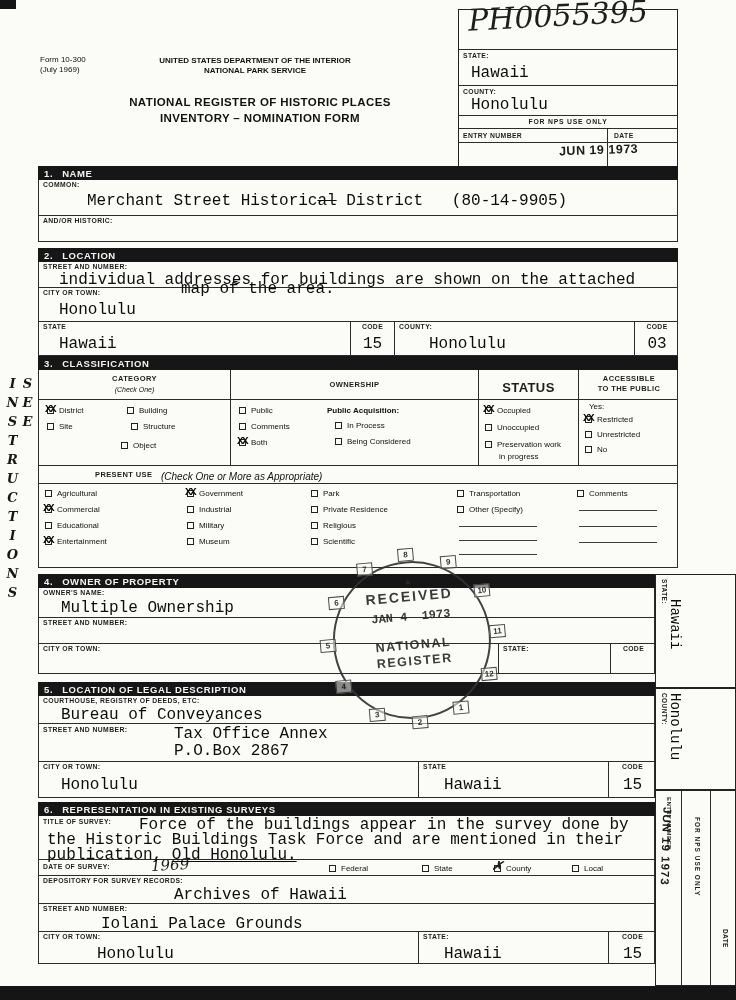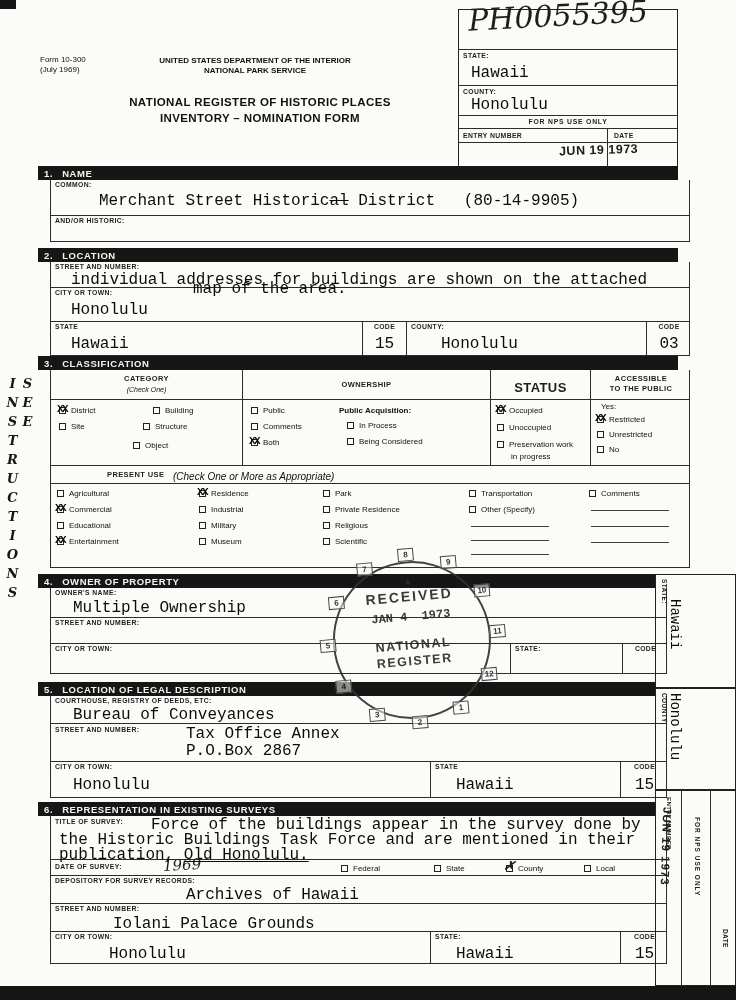--- a/index.html
+++ b/index.html
@@ -10,21 +10,21 @@
   .ctr { text-align:center; }
   .it  { font-style:italic; }
   .b   { font-weight:bold; }
   .s8  { font-size:8px; line-height:1.25; }
   .ttl { font-weight:bold; font-size:11.5px; letter-spacing:.4px; line-height:1.4; }
   .lbl { font-size:6.8px; font-weight:bold; letter-spacing:.4px; color:#1d1d1d; line-height:1; }
   .val { font-family:"Liberation Mono","DejaVu Sans Mono",monospace; font-size:16px;
          line-height:1; color:#0c0c0c; white-space:pre; z-index:3; }
   .bar { background:#161616; color:#f4f4f0; display:flex; gap:9px; align-items:center;
          padding-left:6px; font-size:9.5px; font-weight:bold; letter-spacing:.6px; z-index:2; }
-  .field { border:1px solid #2b2b2b; border-top:none;margin-left:12px; }
+  .field { border:1px solid #2b2b2b; border-top:none; }
   .cell { position:absolute; top:0; height:100%; }
   .c-r  { border-right:1px solid #2b2b2b; }
   .cb { position:absolute; display:flex; align-items:center; height:10px; }
   .bx { width:7px; height:7px; border:1px solid #222; flex:none; }
   .mk { position:absolute; left:-2px; top:-2px; font-family:"Liberation Mono",monospace;
         font-weight:bold; font-size:11px; letter-spacing:-1.5px; color:#0c0c0c; }
   .mk.hand { font-family:"DejaVu Serif",serif; font-style:italic; font-size:13px; top:-5px; left:-2px;
         transform:rotate(8deg); letter-spacing:0; }
   .lb { margin-left:5px; font-size:8px; white-space:nowrap; color:#101010; }
   .ln { position:absolute; height:1px; background:#3d3d3d; }
@@ -174,21 +174,21 @@
       </div>
     </div>
 
     <div class="abs" style="left:0;top:30px;width:100%;height:66px;border-bottom:1px solid #2b2b2b">
       <div class="cell c-r" style="left:0;width:192px">
         <span class="cb" style="left:8px;top:5px">
             <span class="bx"></span>
             <span class="mk">XX</span>
             <span class="lb">District</span>
           </span>
-        <span class="cb" style="left:102px;top:5px">
+        <span class="cb" style="left:88px;top:5px">
             <span class="bx"></span>
             <span class="mk"></span>
             <span class="lb">Building</span>
           </span>
         <span class="cb" style="left:8px;top:21px">
             <span class="bx"></span>
             <span class="mk"></span>
             <span class="lb">Site</span>
           </span>
         <span class="cb" style="left:92px;top:21px">
@@ -290,21 +290,21 @@
           <span class="lb">Educational</span>
         </span>
       <span class="cb" style="left:6px;top:52px">
           <span class="bx"></span>
           <span class="mk">XX</span>
           <span class="lb">Entertainment</span>
         </span>
       <span class="cb" style="left:148px;top:4px">
           <span class="bx"></span>
           <span class="mk">XX</span>
-          <span class="lb">Residence</span>
+          <span class="lb">Government</span>
         </span>
       <span class="cb" style="left:148px;top:20px">
           <span class="bx"></span>
           <span class="mk"></span>
           <span class="lb">Industrial</span>
         </span>
       <span class="cb" style="left:148px;top:36px">
           <span class="bx"></span>
           <span class="mk"></span>
           <span class="lb">Military</span>

